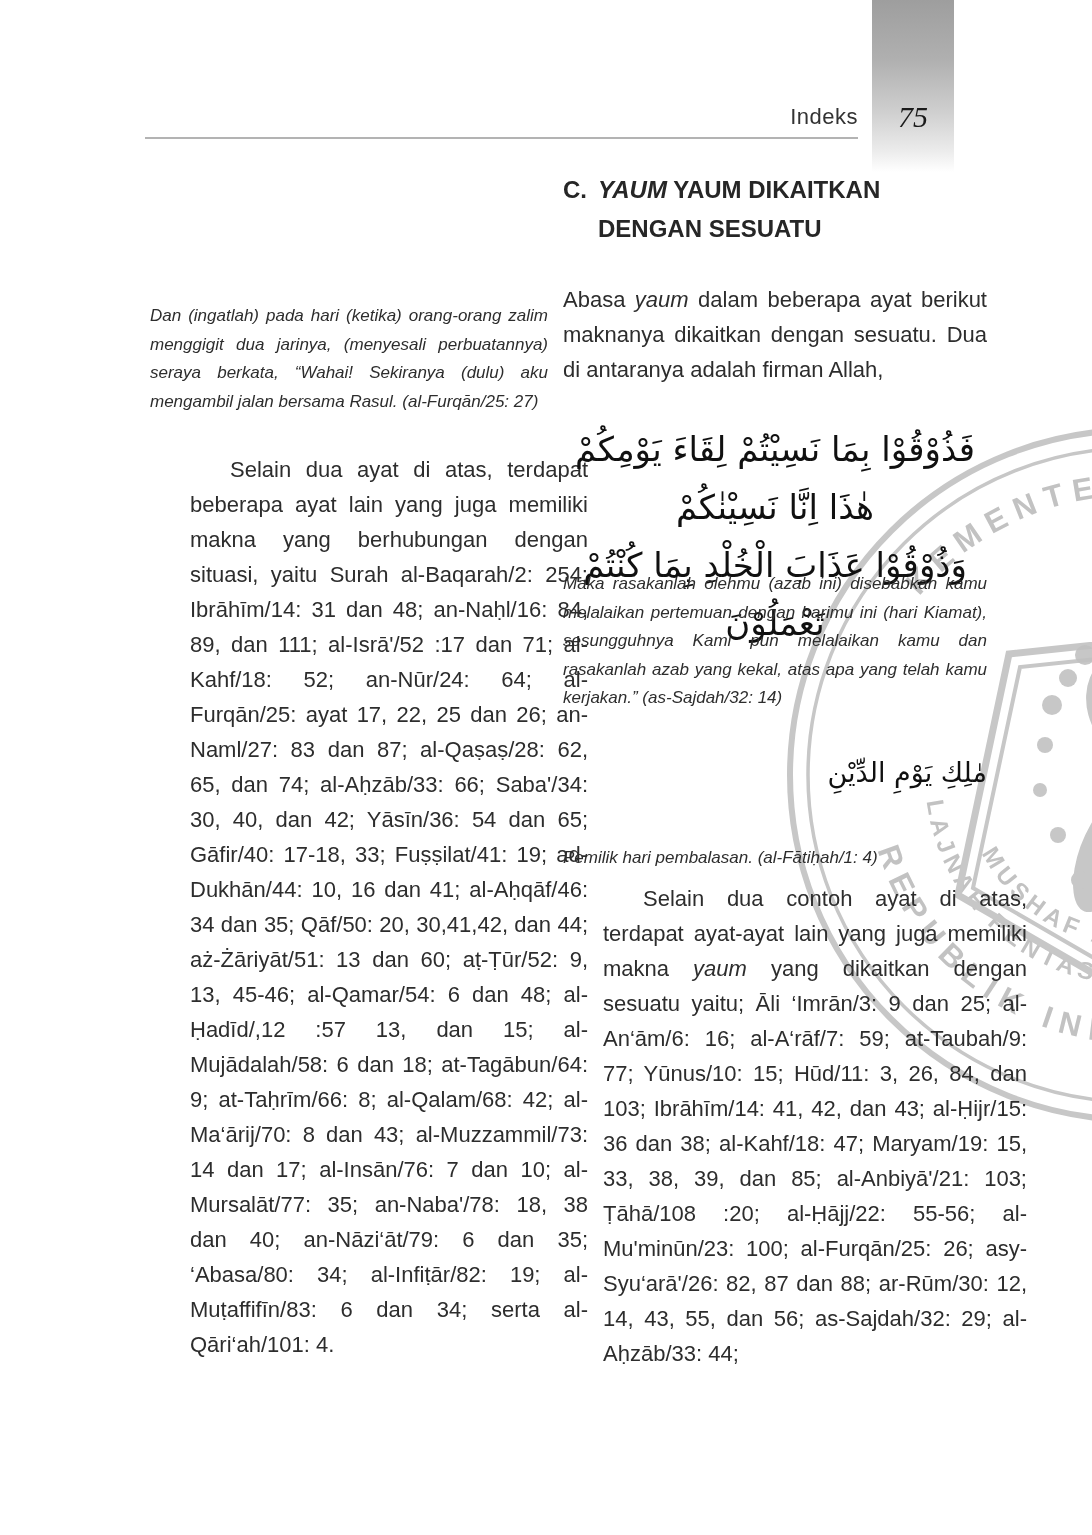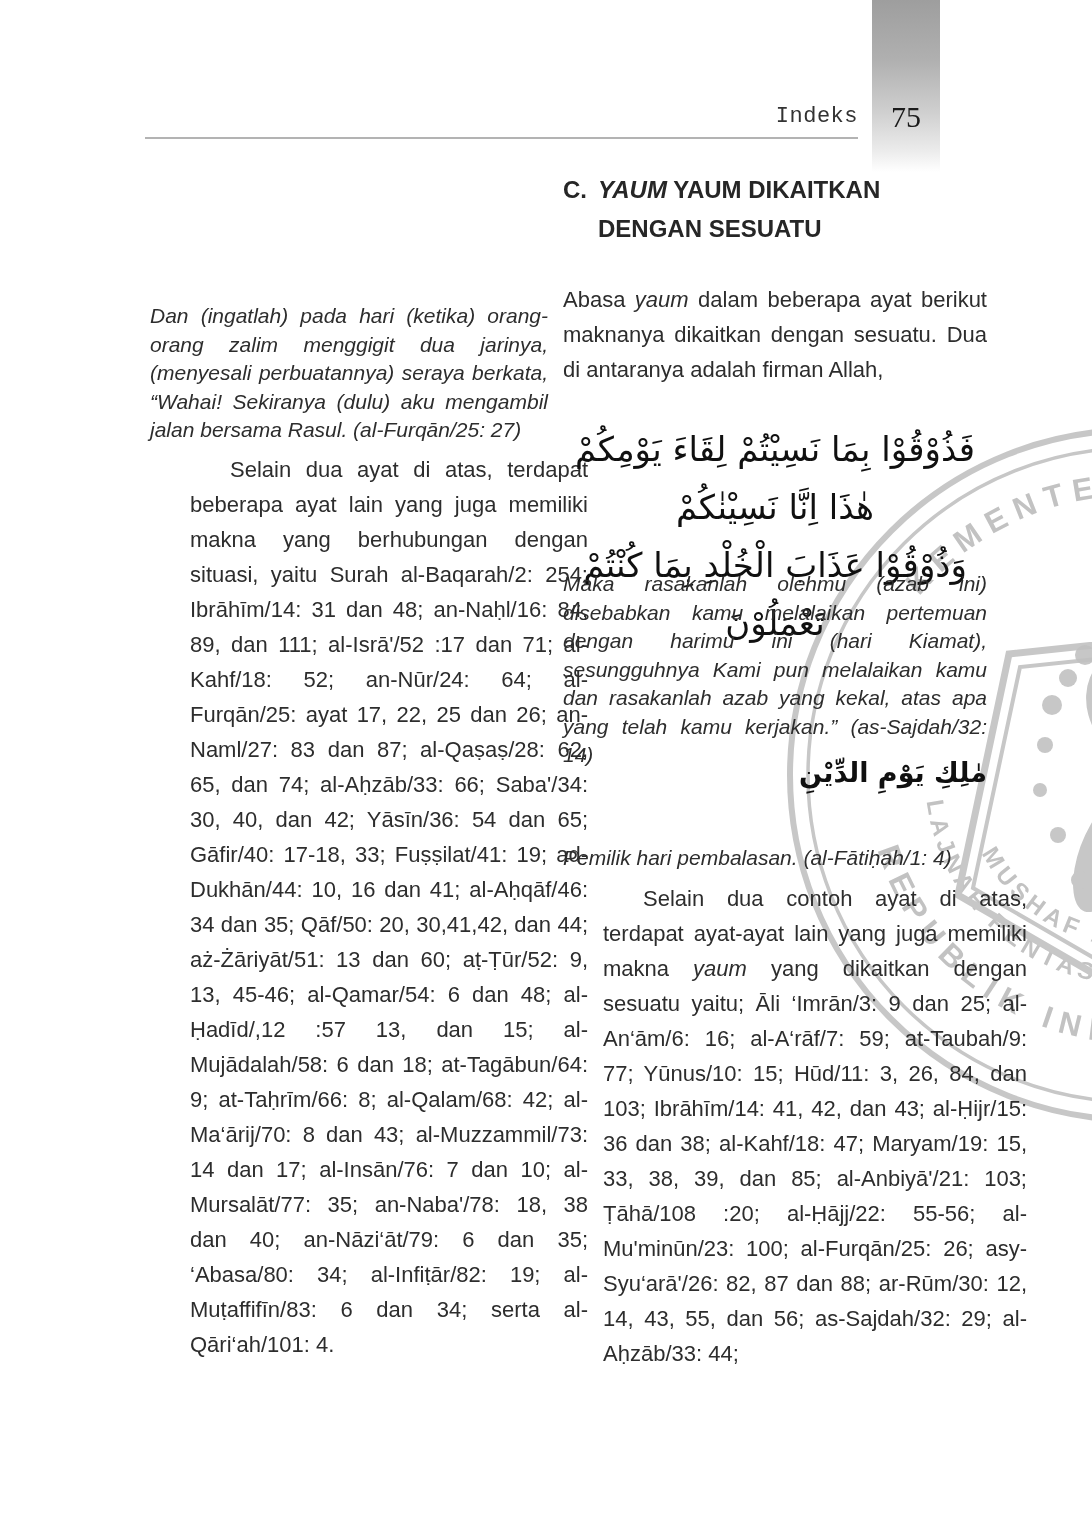--- a/index.html
+++ b/index.html
@@ -8,49 +8,50 @@
     overflow:hidden; font-family:"Liberation Sans", sans-serif; color:#2d2d2d;
   }
   
   .stamp-svg { position:absolute; left:0; top:0; z-index:0; }
   .stamp-arc { font-family:"Liberation Sans", sans-serif; font-weight:bold; }
   .stamp-arc.outer { font-size:31px; letter-spacing:9px; }
   .stamp-arc.inner { font-size:24px; letter-spacing:5px; }
   
   .running-title {
     position:absolute; top:104px; right:234px; z-index:2;
-    font-family:Liberation Mono, monospace; font-size:22px; color:#333;
+    font-family:Liberation Sans, sans-serif; font-size:22px; color:#333;
     letter-spacing:0.5px;
   }
   .header-rule {
     position:absolute; left:145px; top:137px; width:713px; height:0;
     border-top:2px solid #b3b3b3; z-index:2;
   }
   .page-number-bar {
-    position:absolute; left:872px; top:0; width:68px; height:172px; z-index:1;
+    position:absolute; left:872px; top:0; width:82px; height:172px; z-index:1;
     background:linear-gradient(180deg,#9e9e9e 0%,#b0b0b0 35%,#cfcfcf 65%,#ececec 88%,rgba(252,252,252,0) 100%);
+    font-style:italic;
   }
   .page-number {
     position:absolute; top:100px; left:0; width:100%; text-align:center;
     font-family:"Liberation Serif", serif; font-size:30px; color:#1b1b1b;
   }
   
   .block { position:absolute; z-index:2; }
   .col-left  { left:150px; width:398px; }
   .col-right { left:563px; width:424px; }
   .arabic {
     direction:rtl; font-family:"DejaVu Sans", sans-serif; color:#101010;
     text-align:center; font-size:27px; line-height:58px;
   }
   .arabic .aline { display:block; }
-  .arabic.align-right { text-align:right; padding-right:38px;font-weight:bold; }
+  .arabic.align-right { text-align:right; padding-right:38px; }
   .body-text { font-size:22px; line-height:35px; text-align:justify; color:#2d2d2d; }
   .indent { text-indent:40px;margin-left:40px; }
   .italic-note {
-    font-size:21px; line-height:28.5px; font-style:italic;
+    font-size:17px; line-height:28.5px; font-style:italic;
     text-align:justify; color:#2d2d2d;
   }
   .italic-note.single { text-align:left;margin-top:12px; }
   .section-heading {
     font-size:24px; font-weight:bold; line-height:39px; color:#262626;
   }
   .section-heading .h-line { position:relative; padding-left:35px; display:block; }
   .section-heading .h-label { position:absolute; left:0; top:0; }
   .it { font-style:italic; }
 </style>

